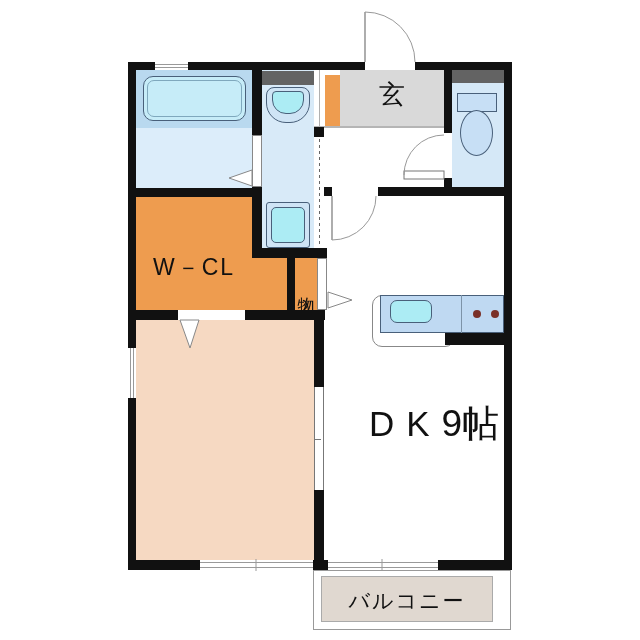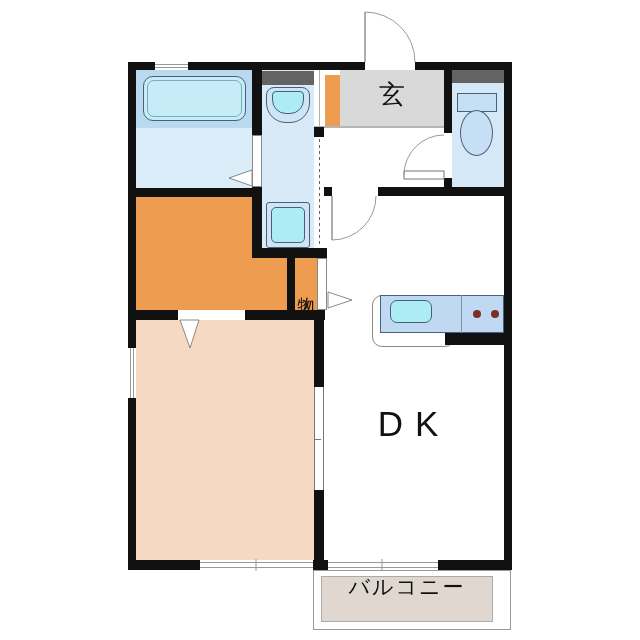--- a/index.html
+++ b/index.html
@@ -122,19 +122,21 @@
     <path d="M332,240 A44,44 0 0 0 376,196" fill="none" stroke="#999" stroke-width="1"></path>
     <polygon points="252,170 252,186 229,178" fill="#fff" stroke="#888" stroke-width="1"></polygon>
     <polygon points="180,320 199,320 190,348" fill="#fff" stroke="#888" stroke-width="1"></polygon>
     <polygon points="328,292 328,308 352,300" fill="#fff" stroke="#888" stroke-width="1"></polygon>
     <line x1="319.5" y1="139" x2="319.5" y2="246" stroke="#666" stroke-width="1" stroke-dasharray="3,3"></line>
     <line x1="256" y1="559" x2="256" y2="571" stroke="#999" stroke-width="1"></line>
     <line x1="382" y1="559" x2="382" y2="571" stroke="#999" stroke-width="1"></line>
   </svg>
 
   <div class="abs label" style="left:340px;top:78px;width:104px;height:34px;font-size:26px;">玄</div>
+  <div class="abs label" style="left:136px;top:250px;width:116px;height:36px;font-size:23px;letter-spacing:2px;">W－CL</div>
   <div class="abs label vtext" style="left:291px;top:262px;width:30px;height:46px;font-size:17px;">物入</div>
-  <div class="abs label" style="left:346px;top:376px;width:124px;height:96px;">
+  <div class="abs label" style="left:366px;top:376px;width:124px;height:96px;">
     <div style="font-size:35px;letter-spacing:12px;padding-left:12px;">DK</div>
+    <div style="font-size:37px;">9帖</div>
   </div>
-  <div class="abs label" style="left:321px;top:564px;width:172px;height:46px;font-size:21px;letter-spacing:2px;">バルコニー</div>
+  <div class="abs label" style="left:321px;top:578px;width:172px;height:46px;font-size:21px;letter-spacing:2px;">バルコニー</div>
 
 </div>
 
 </body></html>

